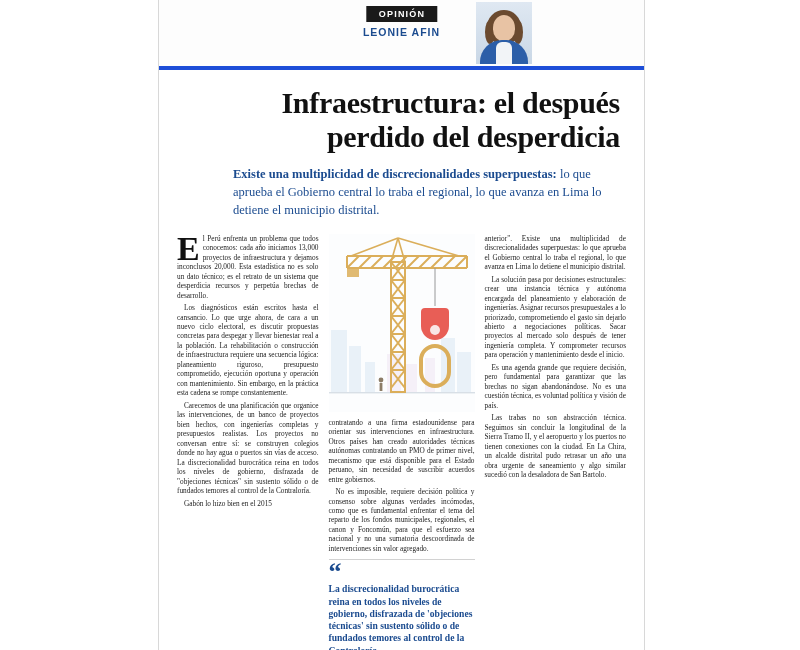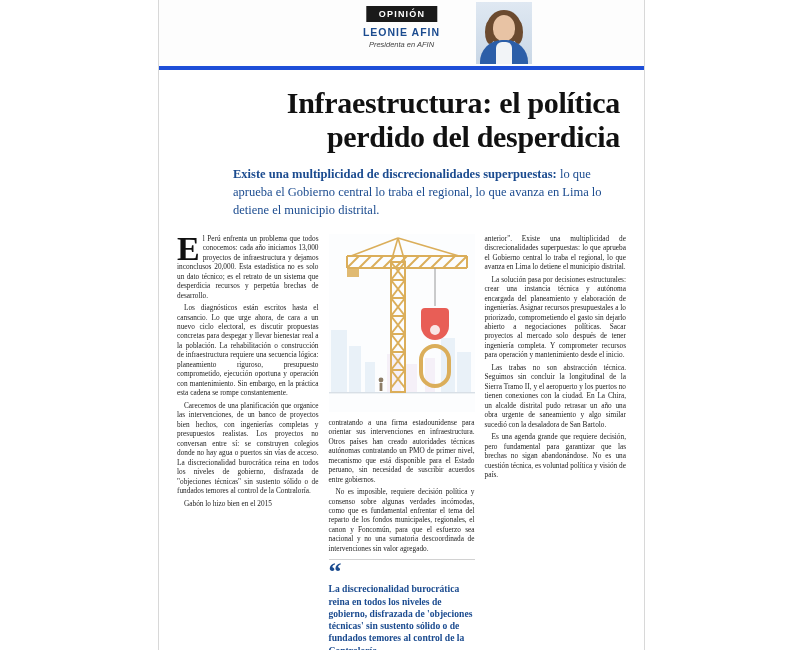--- a/index.html
+++ b/index.html
@@ -180,36 +180,35 @@
 </head>
 <body>
 
 <div class="page">
   <div class="sheet">
 
     <div class="masthead">
       <div class="opinion-tag">OPINIÓN</div>
       <div class="author-block">
         <div class="author-name">LEONIE AFIN</div>
-        <div class="author-role">Presidenta en AFIN</div>
       </div>
       <div class="author-photo">
         <div class="ph-bg"></div>
         <div class="ph-hair"></div>
         <div class="ph-hair2"></div>
         <div class="ph-hair3"></div>
         <div class="ph-face"></div>
         <div class="ph-neck"></div>
         <div class="ph-body"></div>
         <div class="ph-shirt"></div>
       </div>
     </div>
 
     <div class="headline">
-      <div>Infraestructura: el política</div>
+      <div>Infraestructura: el después</div>
       <div>perdido del desperdicia</div>
     </div>
 
     <div class="standfirst">
       <b>Existe una multiplicidad de discrecionalidades superpuestas:</b><span class="rest"> lo que aprueba el Gobierno central lo traba el regional, lo que avanza en Lima lo detiene el municipio distrital.</span>
     </div>
 
     <div class="body-area">
 
       <div class="col">
@@ -312,19 +311,19 @@
         <div class="pullquote">
           <span class="quote-mark">“</span>
           <span>La discrecionalidad burocrática reina en todos los niveles de gobierno, disfrazada de 'objeciones técnicas' sin sustento sólido o de fundados temores al control de la Contraloría.</span>
         </div>
 
       </div>
 
       <div class="col">
         <p class="first">anterior". Existe una multiplicidad de discrecionalidades superpuestas: lo que aprueba el Gobierno central lo traba el regional, lo que avanza en Lima lo detiene el municipio distrital.</p>
         <p>La solución pasa por decisiones estructurales: crear una instancia técnica y autónoma encargada del planeamiento y elaboración de ingenierías. Asignar recursos presupuestales a lo priorizado, comprometiendo el gasto sin dejarlo abierto a negociaciones políticas. Sacar proyectos al mercado solo después de tener ingeniería completa. Y comprometer recursos para operación y mantenimiento desde el inicio.</p>
+        <p>Es una agenda grande que requiere decisión, pero fundamental para garantizar que las brechas no sigan abandonándose. No es una cuestión técnica, es voluntad política y visión de país.</p>
         <p>Las trabas no son abstracción técnica. Seguimos sin concluir la longitudinal de la Sierra Tramo II, y el aeropuerto y los puertos no tienen conexiones con la ciudad. En La Chira, un alcalde distrital pudo retrasar un año una obra urgente de saneamiento y algo similar sucedió con la desaladora de San Bartolo.</p>
-        <p>Es una agenda grande que requiere decisión, pero fundamental para garantizar que las brechas no sigan abandonándose. No es una cuestión técnica, es voluntad política y visión de país.</p>
       </div>
 
     </div>
   </div>
 </div>
 
 </body></html>

